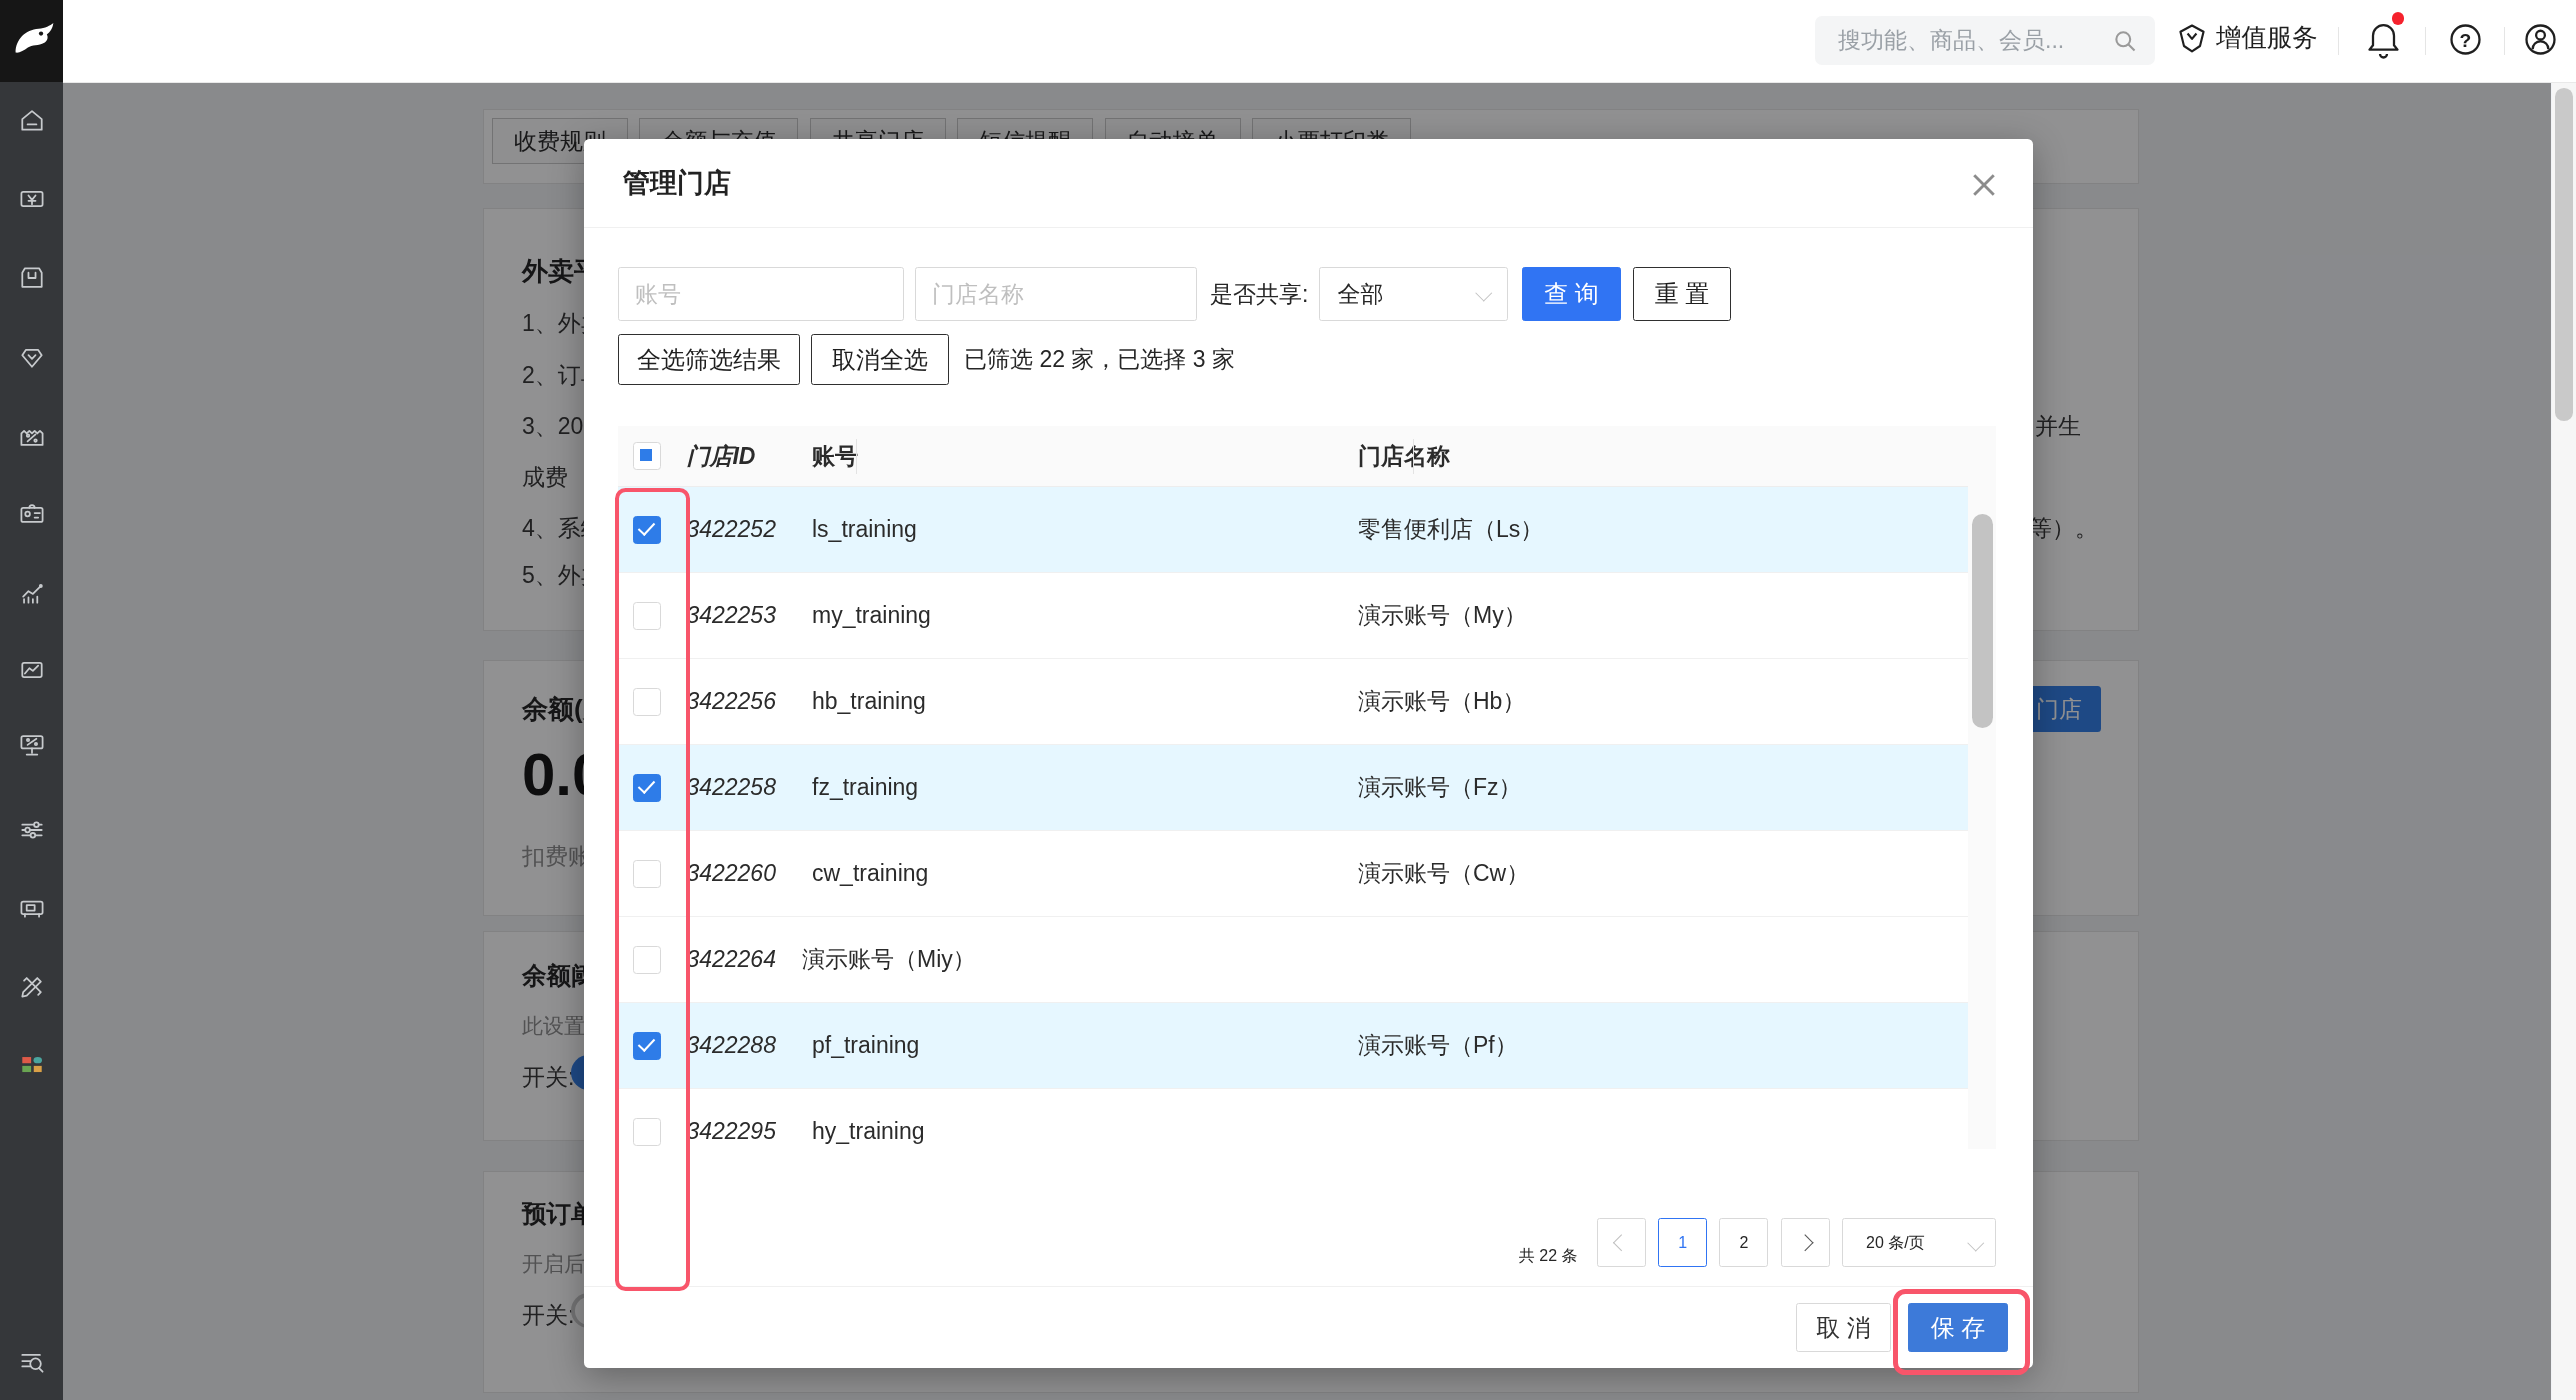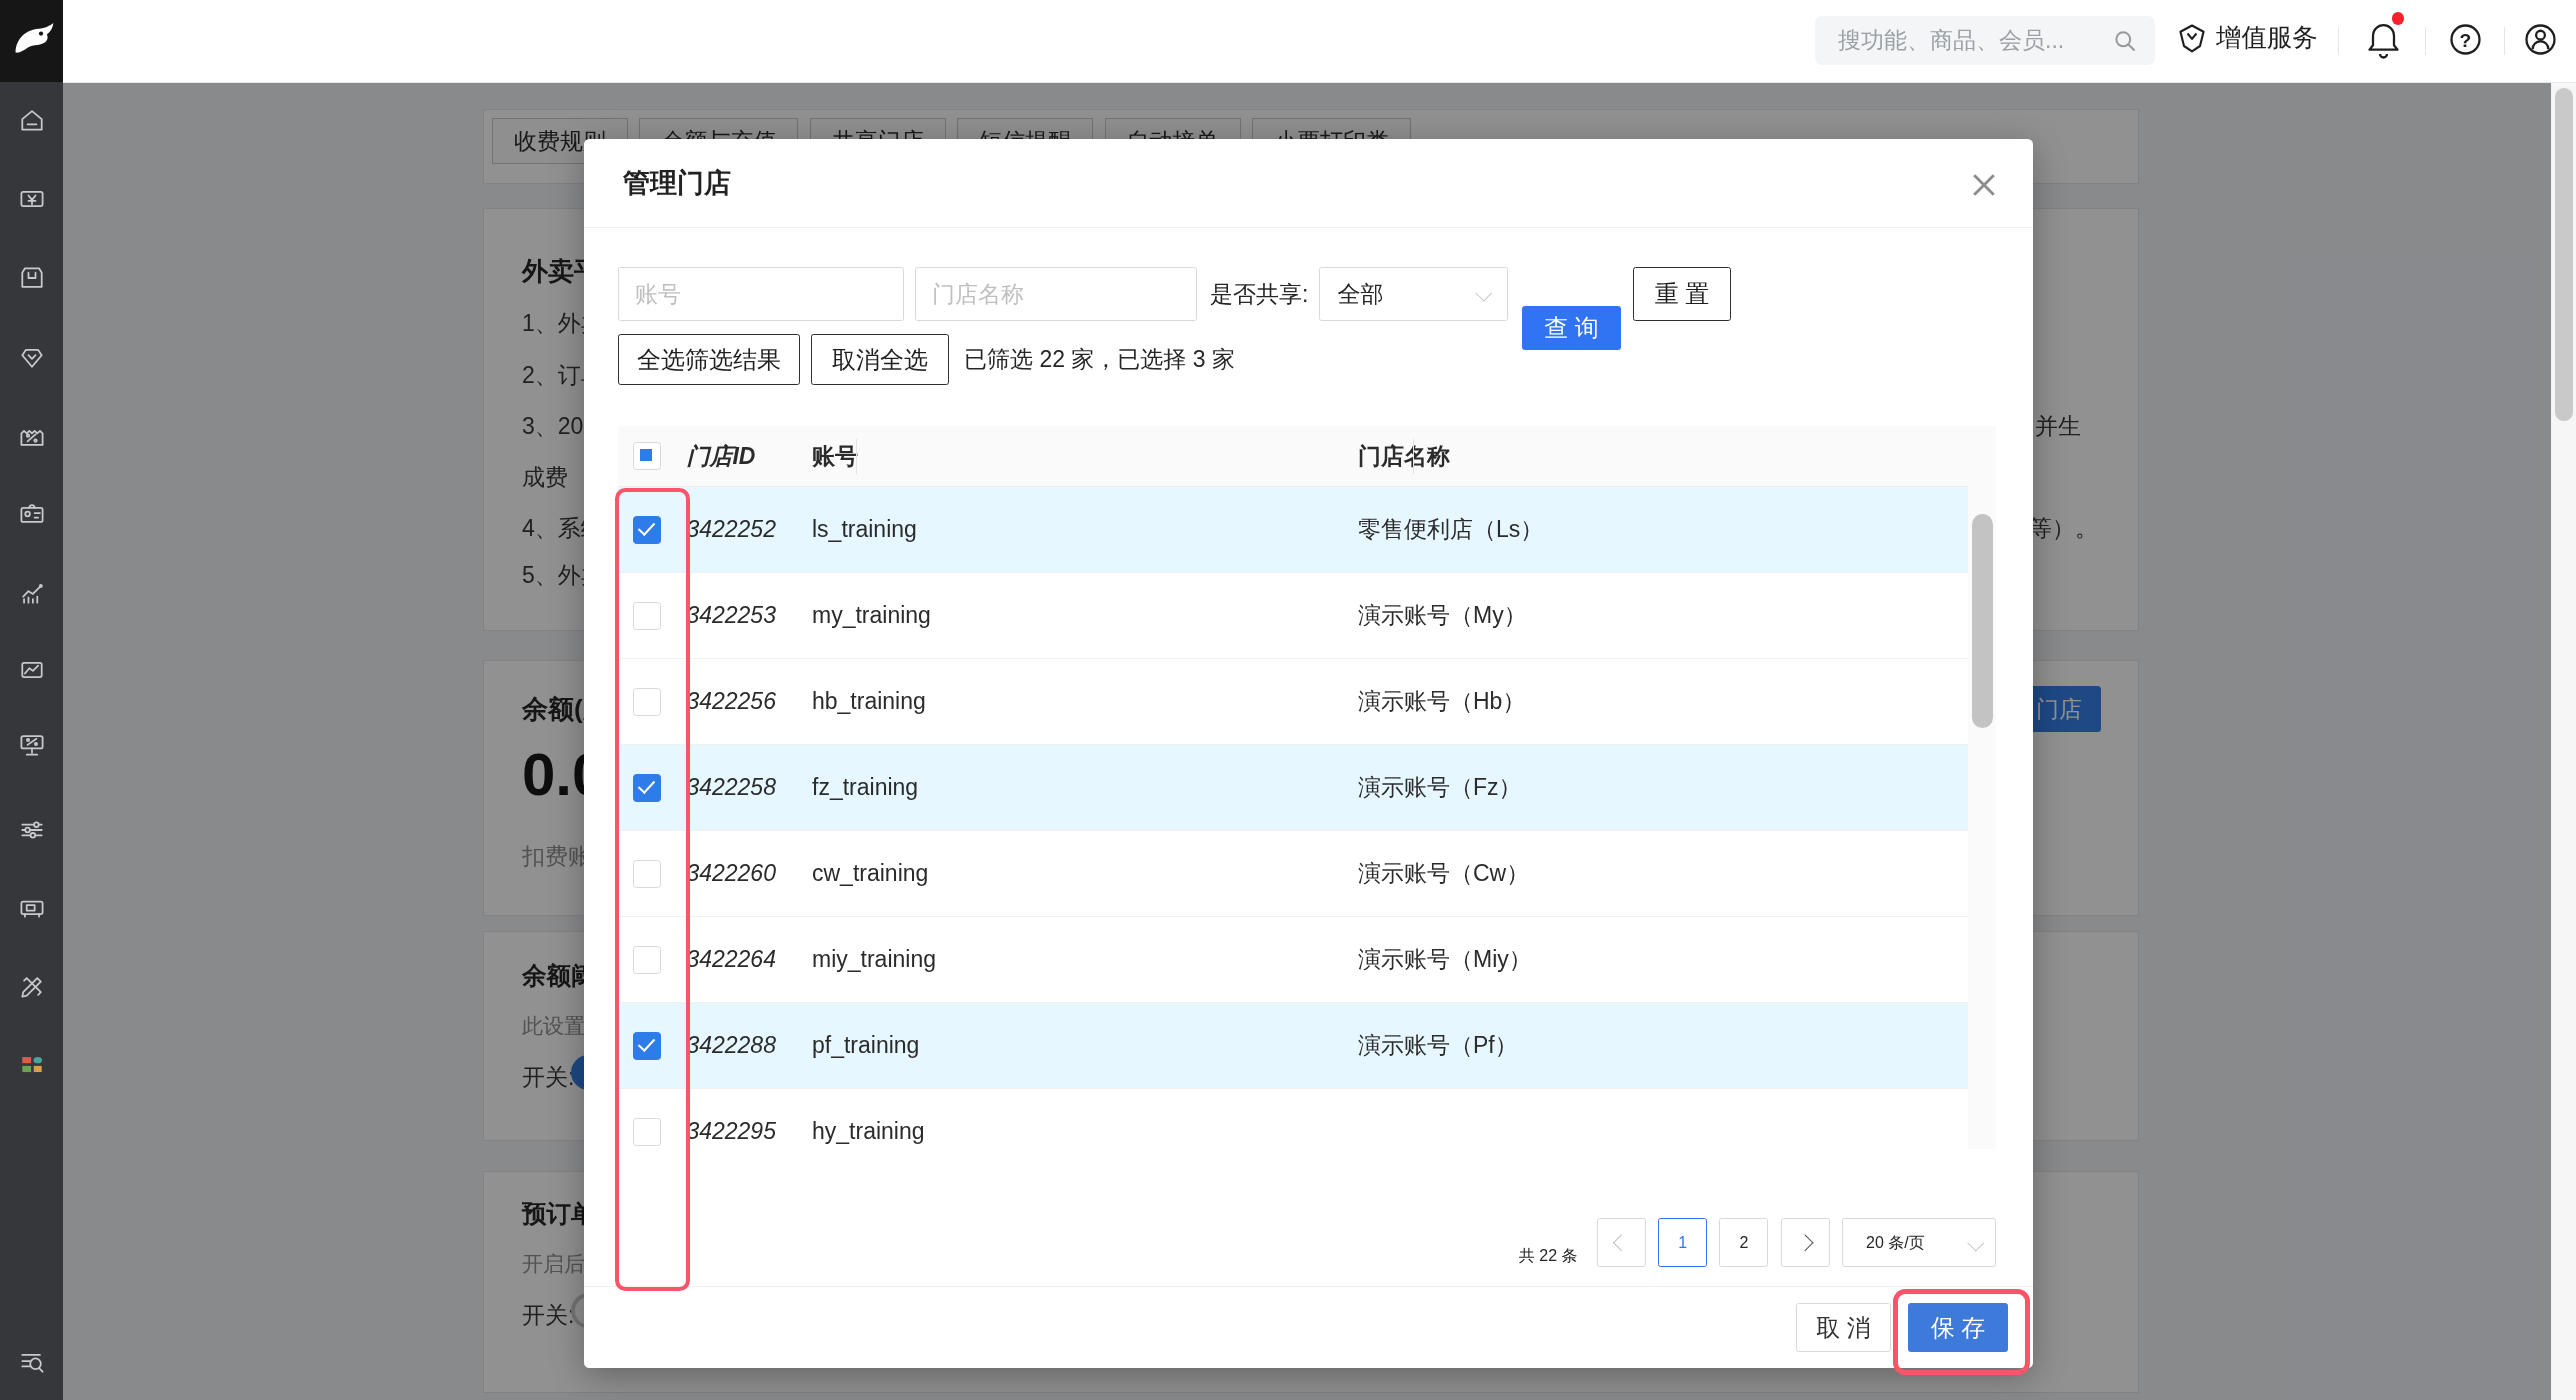--- a/index.html
+++ b/index.html
@@ -57,21 +57,21 @@
             font-size:23px;color:#262626;line-height:53px;padding-left:17.5px;cursor:pointer;background:#fff;}
   .chev{display:inline-block;width:10.5px;height:10.5px;border-right:1.8px solid #bfbfbf;border-bottom:1.8px solid #bfbfbf;}
   .chev.down{transform:rotate(45deg);}
   .chev.left{transform:rotate(135deg);}
   .chev.right{transform:rotate(-45deg);}
   .m-select .chev{position:absolute;right:17.5px;top:19px;}
   .btn{display:flex;align-items:center;justify-content:center;box-sizing:border-box;cursor:pointer;font-size:24px;border-radius:2.6px;white-space:nowrap;}
   .btn-primary{background:#3074f3;color:#fff;border:0.9px solid #3074f3;}
   .btn-dark-outline{background:#fff;color:#1f1f1f;border:1.8px solid #2f2f2f;}
   .btn-light-outline{background:#fff;color:#333;border:0.9px solid #d9d9d9;}
-  .m-query{position:absolute;left:938px;top:128px;width:99px;height:44px;margin-top:39px;}
+  .m-query{position:absolute;left:938px;top:128px;width:99px;height:54px;}
   .m-reset{position:absolute;left:1049px;top:128px;width:98px;height:54px;}
   .m-selall{position:absolute;left:34px;top:195px;width:182px;height:51px;}
   .m-cancall{position:absolute;left:227px;top:195px;width:138px;height:51px;}
   .m-summary{position:absolute;left:380px;top:195px;height:51px;line-height:51px;font-size:23px;color:#262626;}
   
   .tbl{position:absolute;left:34px;top:287px;width:1378px;}
   .thead{position:relative;display:flex;align-items:center;height:60px;background:#fafafa;border-bottom:0.9px solid #ededed;font-size:23px;font-weight:600;color:#2b2b2b;}
   .col-div{position:absolute;top:13px;width:0.9px;height:35px;background:#e3e3e3;}
   .tbody{position:relative;height:663px;overflow:hidden;}
   .trow{display:flex;align-items:center;height:86px;border-bottom:0.9px solid #f0f0f0;font-size:23px;color:#2b2b2b;box-sizing:border-box;background:#fff;}
@@ -388,21 +388,20 @@
               <span class="idtext">3422260</span>
             </div>
             <div class="c2">cw_training</div>
             <div class="c3">演示账号（Cw）</div>
           </div>
           <div class="trow">
             <div class="c0">
               <span class="cb"></span>
               <span class="idtext">3422264</span>
             </div>
-            <div class="c2">miy_training</div>
             <div class="c3">演示账号（Miy）</div>
           </div>
           <div class="trow sel">
             <div class="c0">
               <span class="cb checked"></span>
               <span class="idtext">3422288</span>
             </div>
             <div class="c2">pf_training</div>
             <div class="c3">演示账号（Pf）</div>
           </div>

